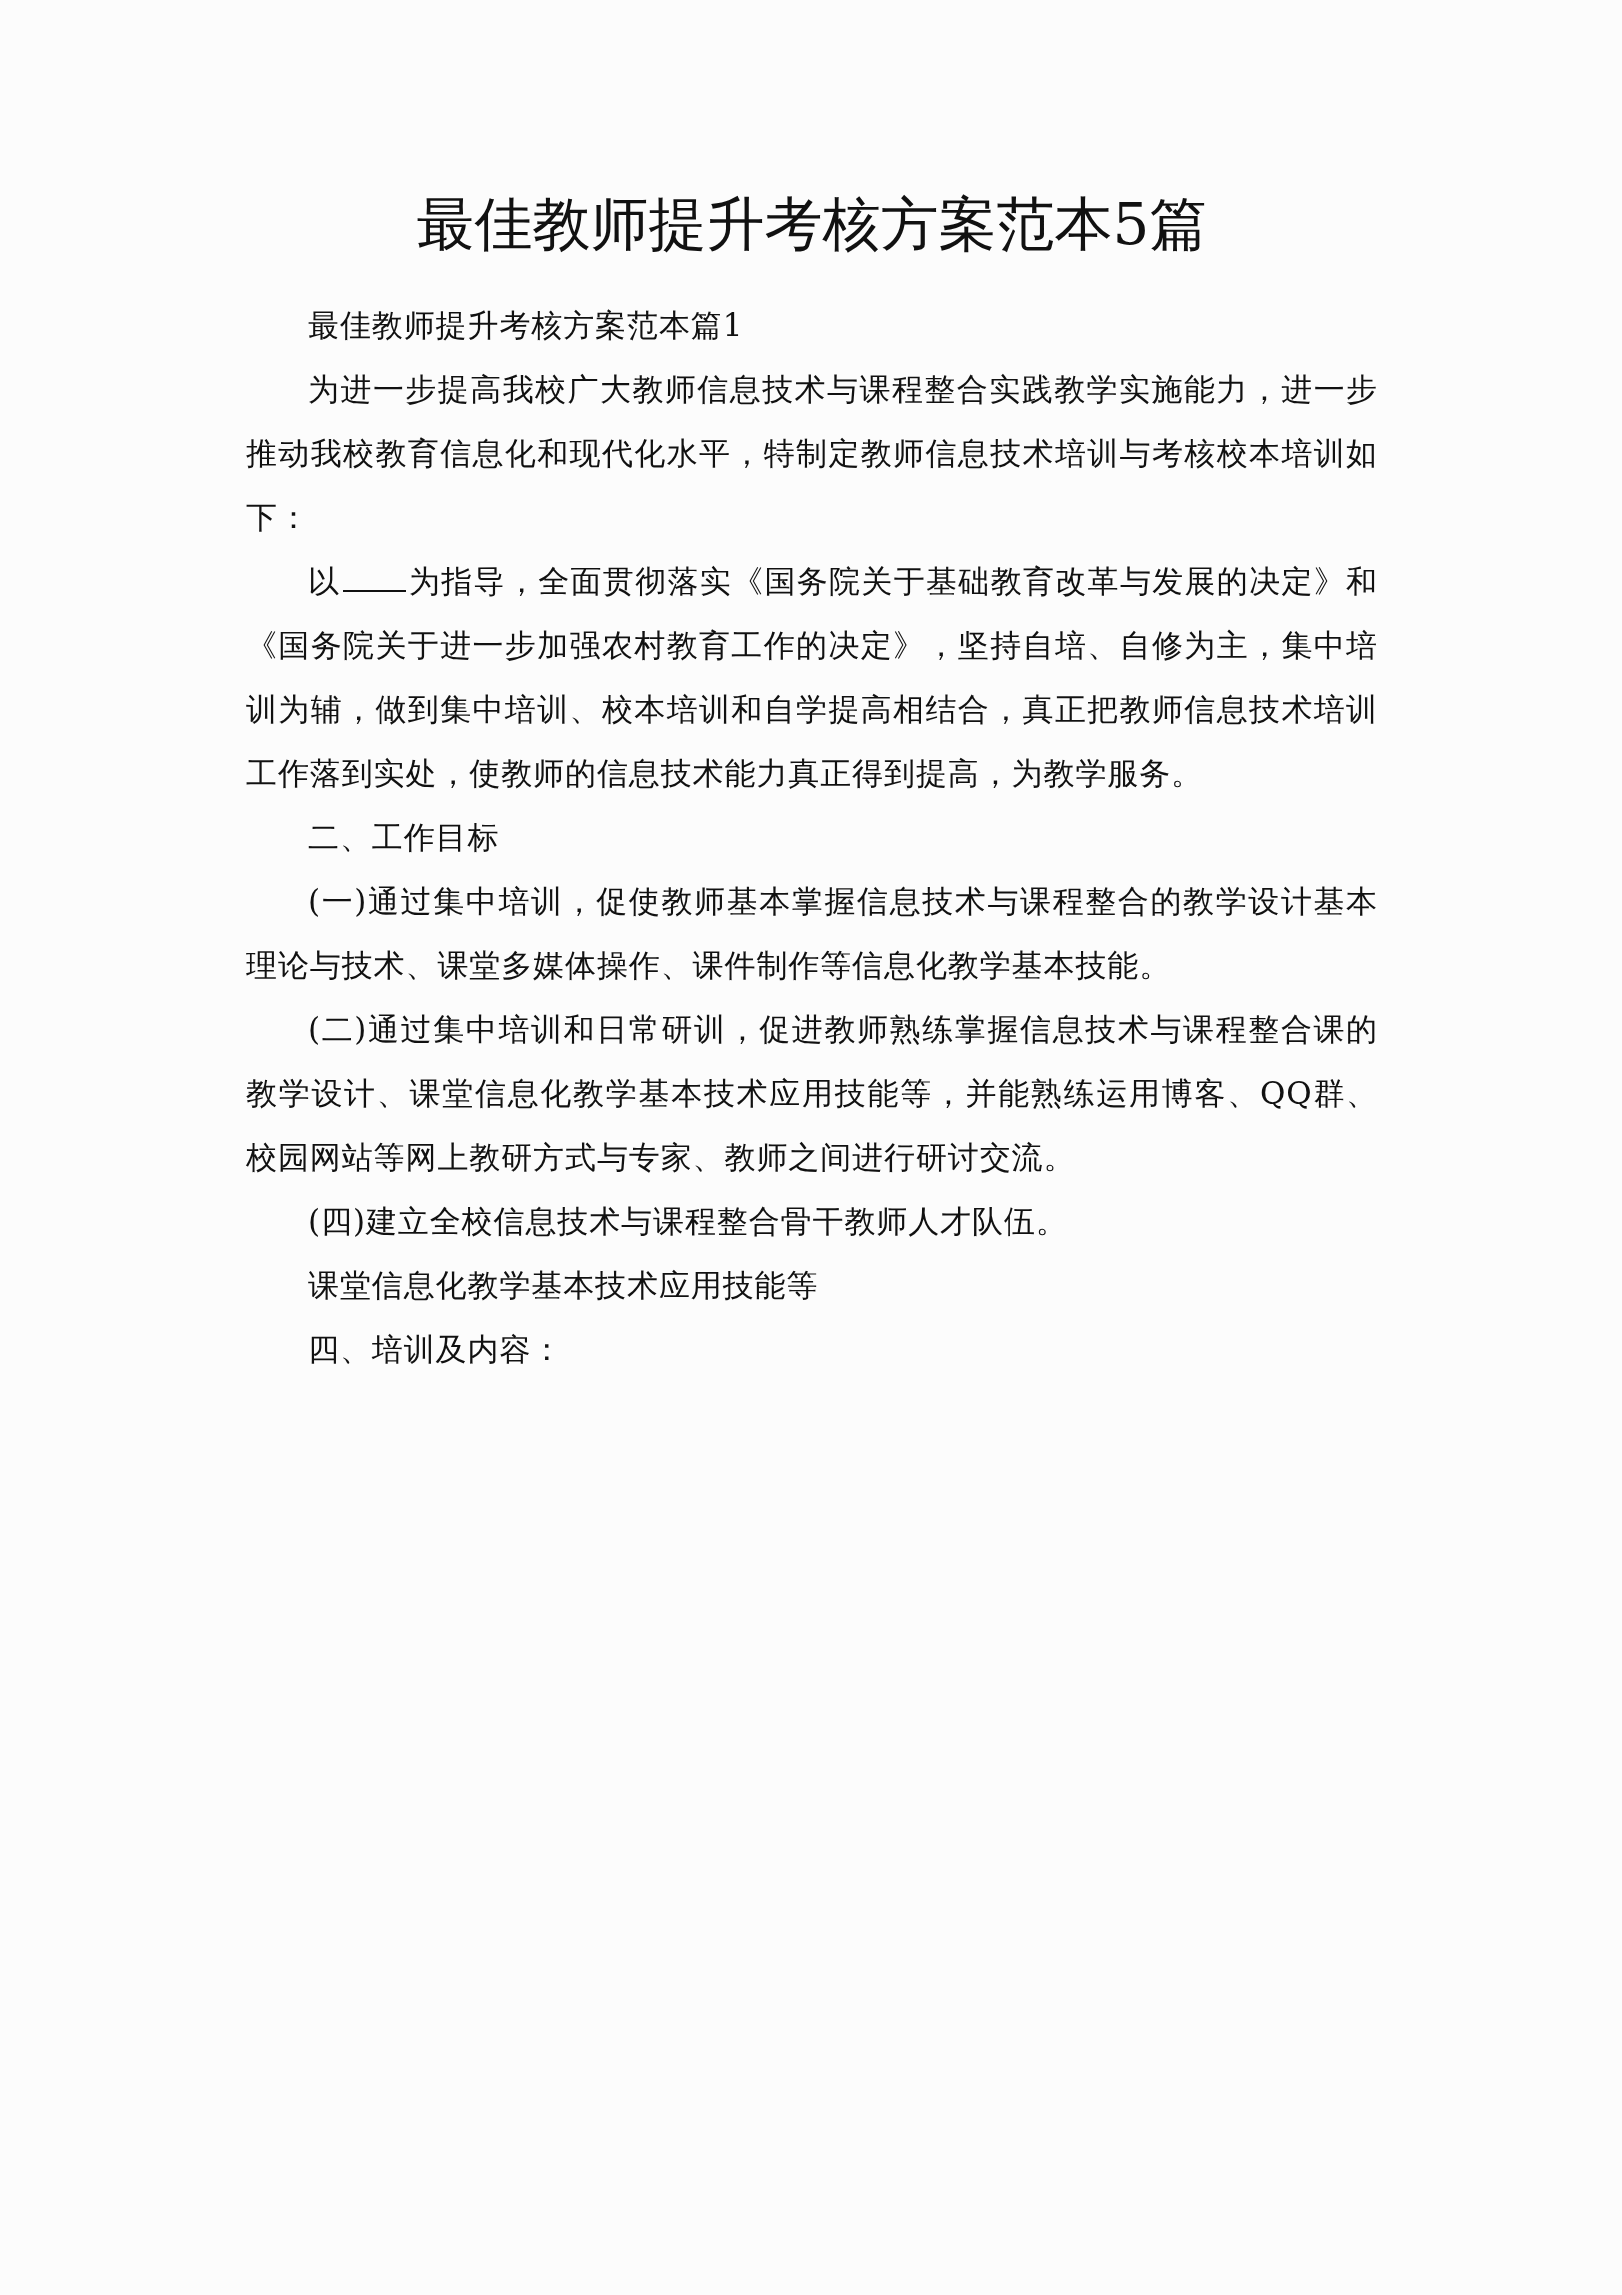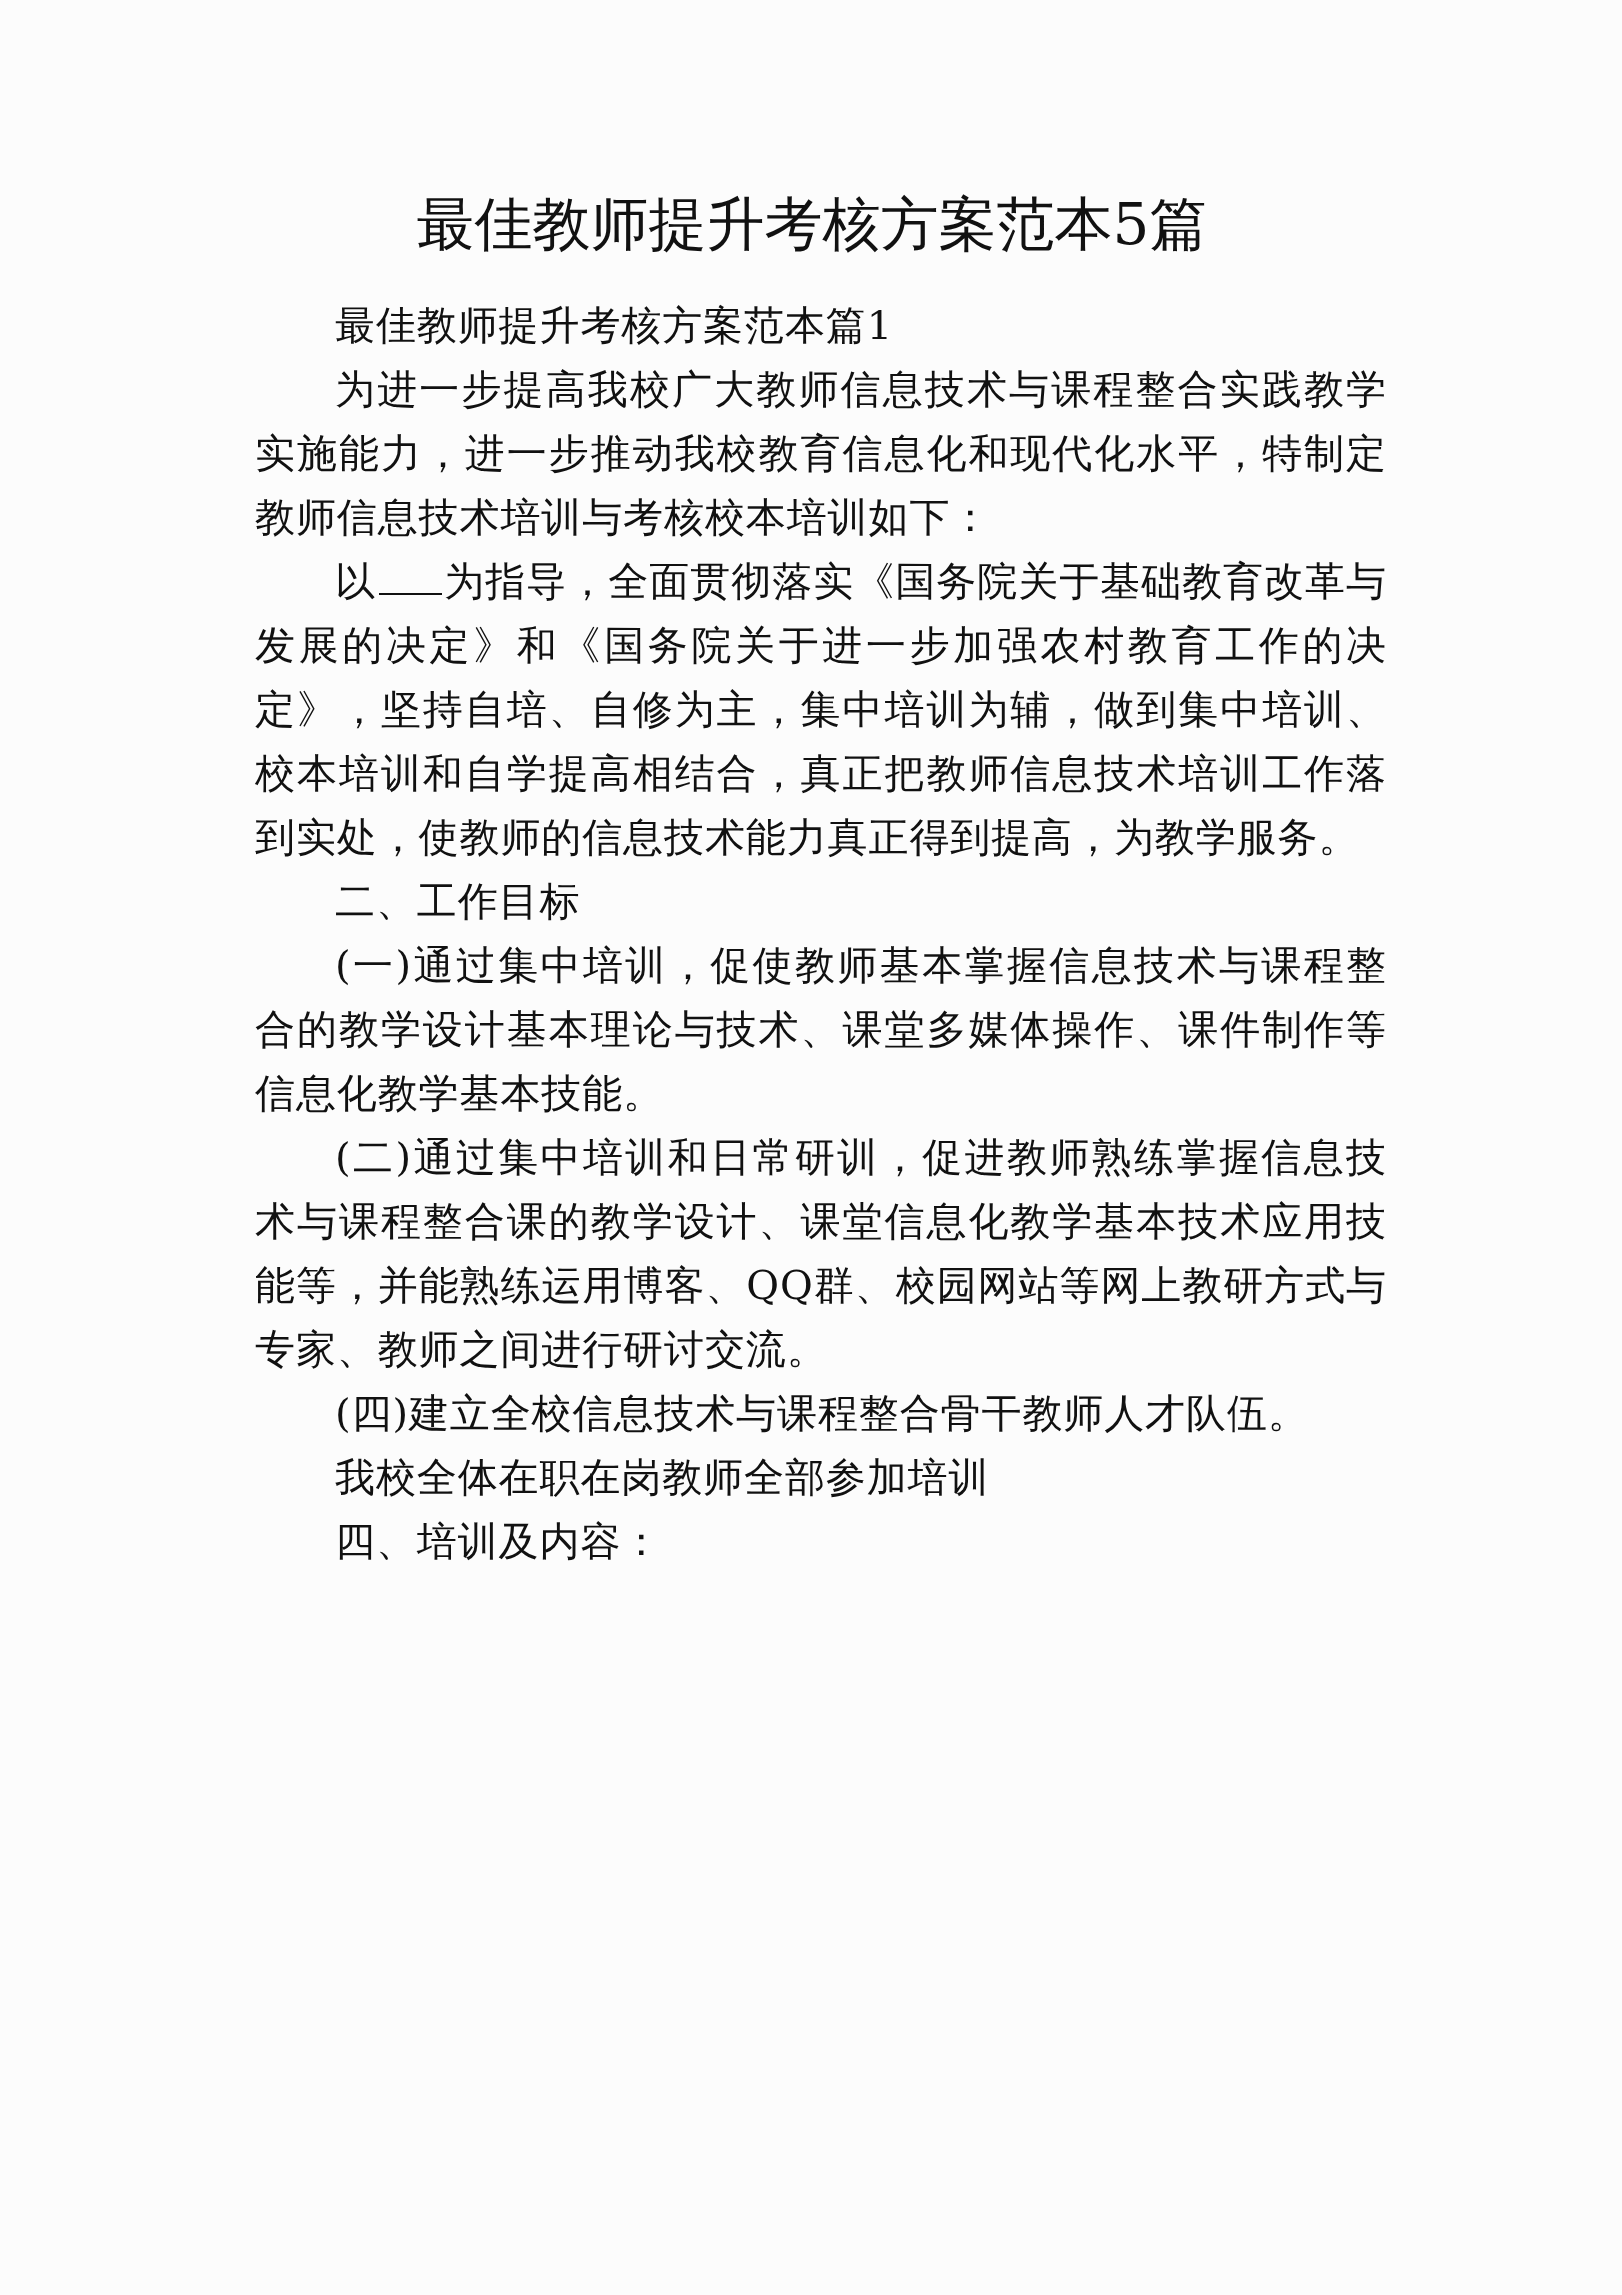--- a/index.html
+++ b/index.html
@@ -29,24 +29,24 @@
       text-align: center;
       font-size: 58px;
       line-height: 72px;
       font-weight: normal;
       letter-spacing: 0px;
       margin: 0;
       white-space: nowrap;
     }
     .body {
       position: absolute;
-      left: 9px;
+      left: 0;
       top: 293px;
       width: 1132px;
-      font-size: 40px;
+      font-size: 31px;
       line-height: 64px;
     }
     .para {
       margin: 0;
       text-indent: 2em;
       text-align: justify;
       text-align-last: left;
       letter-spacing: 0.9px;
       word-break: break-all;
     }
@@ -72,18 +72,18 @@
     <p class="para">最佳教师提升考核方案范本篇1</p>
     <p class="para">为进一步提高我校广大教师信息技术与课程整合实践教学实施能力，进一步推动我校教育信息化和现代化水平，特制定教师信息技术培训与考核校本培训如下：</p>
 
     <p class="para"><span>以</span><span class="blank"></span><span>为指导，全面贯彻落实《国务院关于基础教育改革与发展的决定》和《国务院关于进一步加强农村教育工作的决定》，坚持自培、自修为主，集中培训为辅，做到集中培训、校本培训和自学提高相结合，真正把教师信息技术培训工作落到实处，使教师的信息技术能力真正得到提高，为教学服务。</span></p>
 
     <p class="para heading">二、工作目标</p>
     <p class="para">(一)通过集中培训，促使教师基本掌握信息技术与课程整合的教学设计基本理论与技术、课堂多媒体操作、课件制作等信息化教学基本技能。</p>
     <p class="para">(二)通过集中培训和日常研训，促进教师熟练掌握信息技术与课程整合课的教学设计、课堂信息化教学基本技术应用技能等，并能熟练运用博客、QQ群、校园网站等网上教研方式与专家、教师之间进行研讨交流。</p>
     <p class="para">(四)建立全校信息技术与课程整合骨干教师人才队伍。</p>
 
-    <p class="para">我校全体在职在岗教师全部参加培训</p>
+    <p class="para">课堂信息化教学基本技术应用技能等</p>
 
     <p class="para heading">四、培训及内容：</p>
   </div>
 </div>
 
 
 </body></html>

